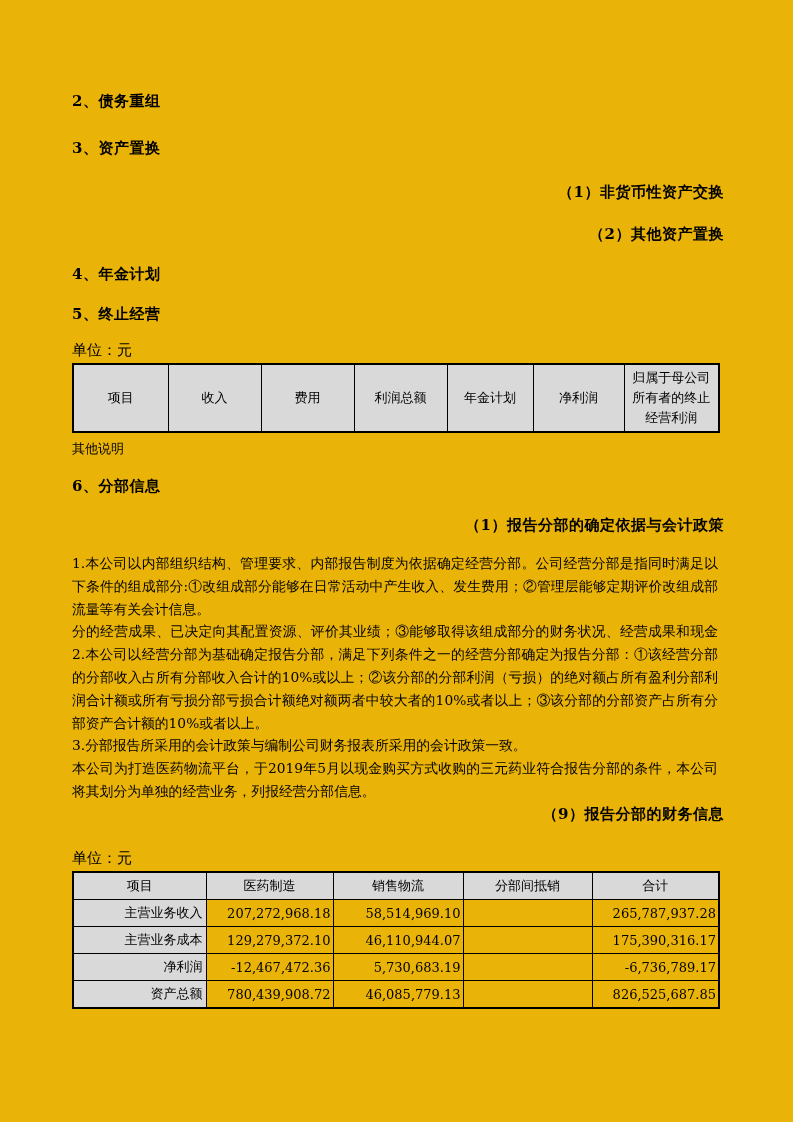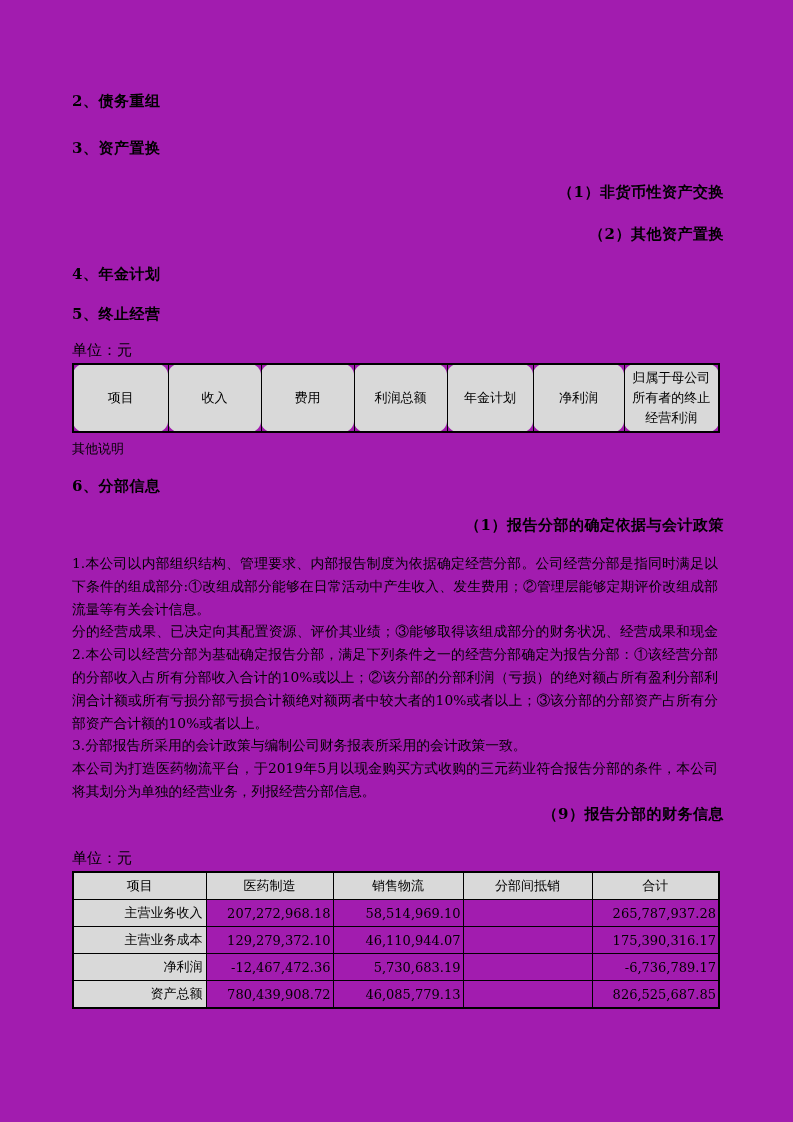--- a/index.html
+++ b/index.html
@@ -1,19 +1,19 @@
 <!DOCTYPE html>
 <html><head>
 <meta charset="utf-8">
 <style>
   html,body{margin:0;padding:0;background:#ffffff;}
   .page{
     position:relative;
     width:793px;height:1122px;
-    background:#a21caf;
+    background:#eab308;
     font-family:"DejaVu Serif","Liberation Serif",serif;
     color:#000000;
     overflow:hidden;
   }
   .abs{position:absolute;left:72px;width:646px;}
   .hnum{
     font-weight:bold;
     font-size:15px;
     letter-spacing:0.5px;
   }
@@ -41,21 +41,20 @@
     font-size:13px;
     overflow:hidden;
   }
   .t1 td{
     background:#d9d9d9;
     text-align:center;
     vertical-align:middle;
     height:66px;
     line-height:20px;
     padding:0 2px;
-    border-radius:11px;
   }
   .t2 td{
     height:26px;
     vertical-align:middle;
     padding:0 3px;
   }
   .t2 td.hd{
     background:#d9d9d9;
     text-align:center;
   }

